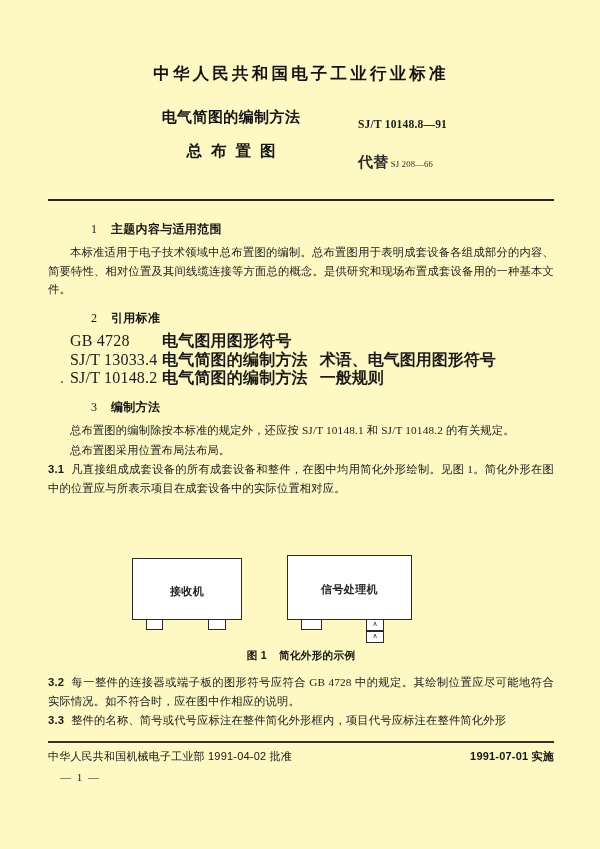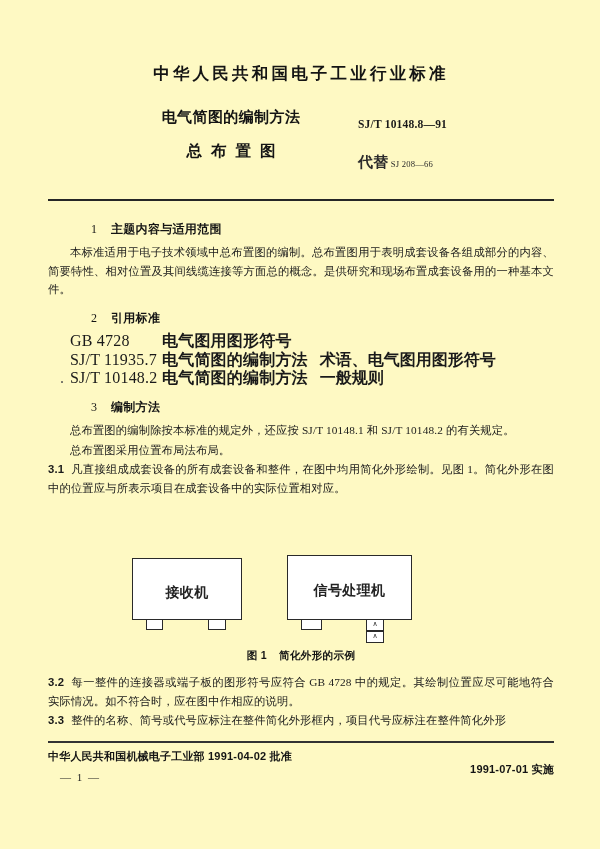--- a/index.html
+++ b/index.html
@@ -204,21 +204,21 @@
     border: 1.3px solid #2a2a2a;
     background: #ffffff;
     box-sizing: border-box;
   }
   .unit-label {
     position: absolute;
     left: 0;
     width: 100%;
     text-align: center;
     font-family: "Liberation Sans", "DejaVu Sans", sans-serif;
-    font-size: 14px;
+    font-size: 11px;
     font-weight: bold;
     color: #232323;
     letter-spacing: 0.4px;
   }
   .foot {
     position: absolute;
     border: 1.2px solid #2a2a2a;
     border-top: none;
     background: #ffffff;
     box-sizing: border-box;
@@ -271,30 +271,30 @@
     left: 48px;
     top: 749px;
     width: 506px;
     height: 20px;
   }
   .footer-left {
     position: absolute;
     left: 0;
     top: 0;
     font-family: "Liberation Sans", "DejaVu Sans", sans-serif;
-    font-weight: bold;
+    font-weight: normal;
     font-size: 11px;
     color: #141414;
     letter-spacing: 0.2px;
     white-space: nowrap;
   }
   .footer-right {
     position: absolute;
     right: 0;
-    top: 13px;
+    top: 0;
     font-family: "Liberation Sans", "DejaVu Sans", sans-serif;
     font-weight: bold;
     font-size: 11px;
     color: #141414;
     letter-spacing: 0.2px;
     white-space: nowrap;
   }
   .page-number {
     position: absolute;
     left: 60px;
@@ -339,21 +339,21 @@
     <p class="para indent">本标准适用于电子技术领域中总布置图的编制。总布置图用于表明成套设备各组成部分的内容、简要特性、相对位置及其间线缆连接等方面总的概念。是供研究和现场布置成套设备用的一种基本文件。</p>
 
     <div class="sec-head">
       <span class="num">2</span><span>引用标准</span>
     </div>
     <div class="ref-list">
       <div class="ref-row">
         <span class="code">GB 4728</span><span class="name">电气图用图形符号</span>
       </div>
       <div class="ref-row">
-        <span class="code">SJ/T 11935.7</span><span class="name">电气简图的编制方法</span><span class="extra">术语、电气图用图形符号</span>
+        <span class="code">SJ/T 13033.4</span><span class="name">电气简图的编制方法</span><span class="extra">术语、电气图用图形符号</span>
       </div>
       <div class="ref-row dotted">
         <span class="code">SJ/T 10148.2</span><span class="name">电气简图的编制方法</span><span class="extra">一般规则</span>
       </div>
     </div>
 
     <div class="sec-head">
       <span class="num">3</span><span>编制方法</span>
     </div>
     <p class="para indent">总布置图的编制除按本标准的规定外，还应按 SJ/T 10148.1 和 SJ/T 10148.2 的有关规定。</p>

